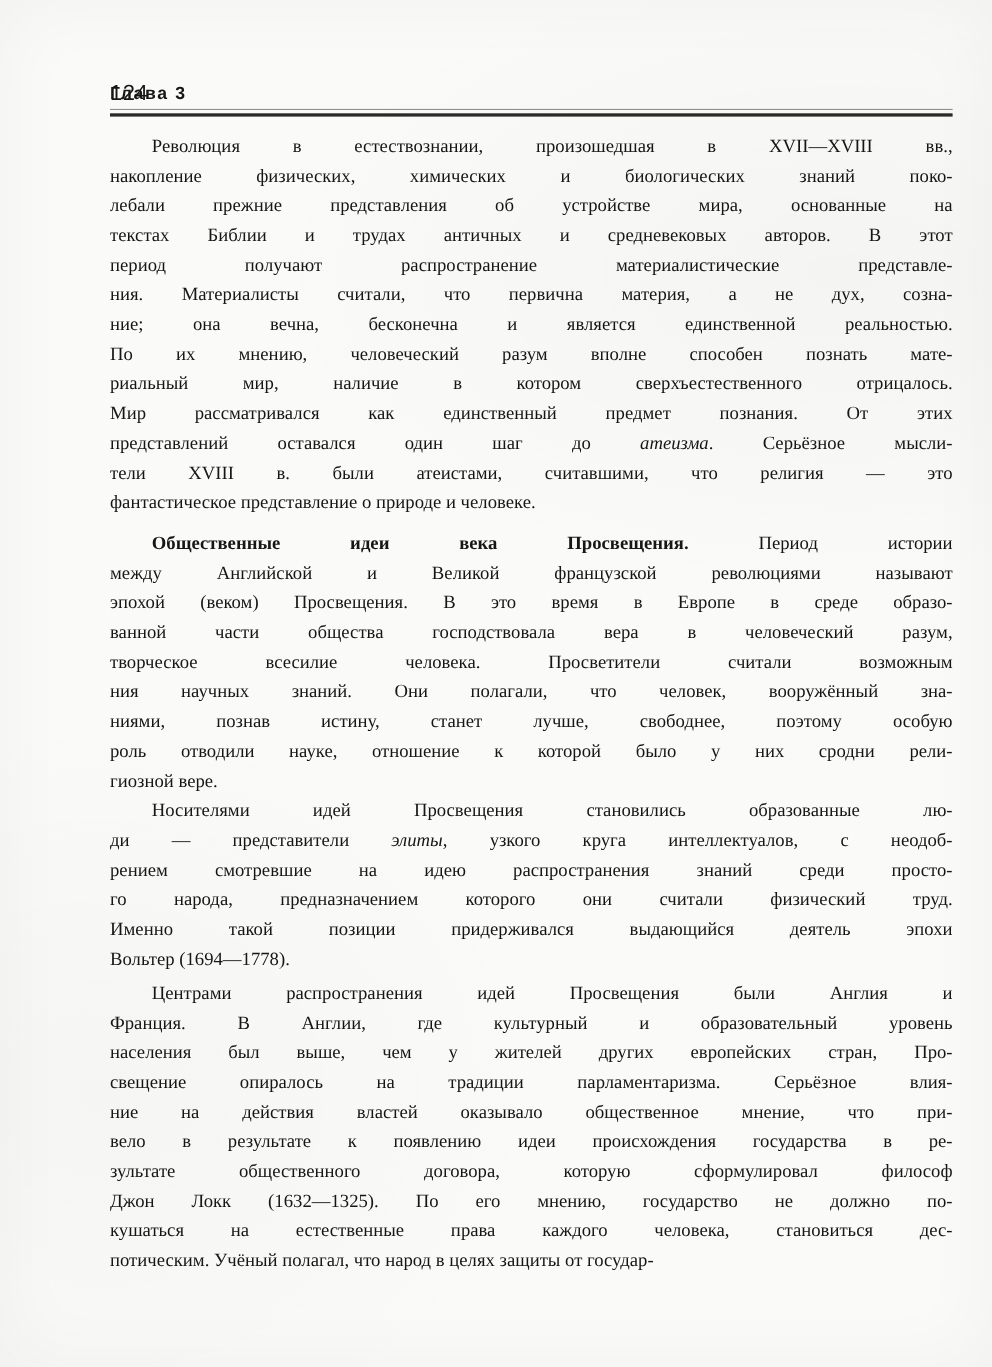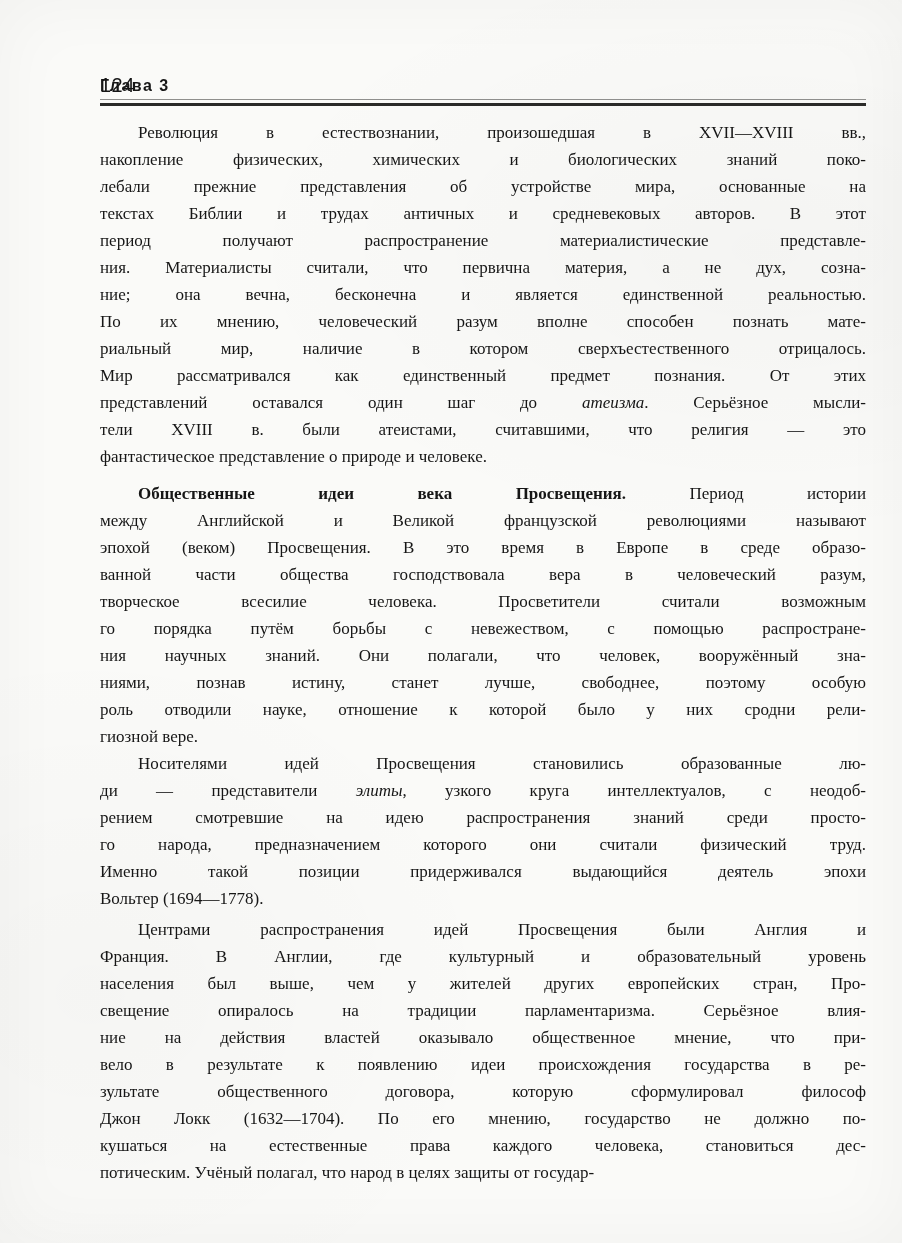--- a/index.html
+++ b/index.html
@@ -109,21 +109,20 @@
           <span class="line"><span>представлений оставался один шаг до </span><span class="seg-italic">атеизма</span><span>. Серьёзное мысли-</span></span>
           <span class="line"><span>тели XVIII в. были атеистами, считавшими, что религия — это</span></span>
           <span class="line last"><span>фантастическое представление о природе и человеке.</span></span>
         </p>
         <p class="para gap-lg">
           <span class="line first"><span class="seg-bold">Общественные идеи века Просвещения.</span><span> Период истории</span></span>
           <span class="line"><span>между Английской и Великой французской революциями называют</span></span>
           <span class="line"><span>эпохой (веком) Просвещения. В это время в Европе в среде образо-</span></span>
           <span class="line"><span>ванной части общества господствовала вера в человеческий разум,</span></span>
           <span class="line"><span>творческое всесилие человека. Просветители считали возможным</span></span>
-          <span class="line"><span>го порядка путём борьбы с невежеством, с помощью распростране-</span></span>
           <span class="line"><span>ния научных знаний. Они полагали, что человек, вооружённый зна-</span></span>
           <span class="line"><span>ниями, познав истину, станет лучше, свободнее, поэтому особую</span></span>
           <span class="line"><span>роль отводили науке, отношение к которой было у них сродни рели-</span></span>
           <span class="line last"><span>гиозной вере.</span></span>
         </p>
         <p class="para">
           <span class="line first"><span>Носителями идей Просвещения становились образованные лю-</span></span>
           <span class="line"><span>ди — представители </span><span class="seg-italic">элиты</span><span>, узкого круга интеллектуалов, с неодоб-</span></span>
           <span class="line"><span>рением смотревшие на идею распространения знаний среди просто-</span></span>
           <span class="line"><span>го народа, предназначением которого они считали физический труд.</span></span>
@@ -131,19 +130,19 @@
           <span class="line last"><span>Вольтер (1694—1778).</span></span>
         </p>
         <p class="para gap-sm">
           <span class="line first"><span>Центрами распространения идей Просвещения были Англия и</span></span>
           <span class="line"><span>Франция. В Англии, где культурный и образовательный уровень</span></span>
           <span class="line"><span>населения был выше, чем у жителей других европейских стран, Про-</span></span>
           <span class="line"><span>свещение опиралось на традиции парламентаризма. Серьёзное влия-</span></span>
           <span class="line"><span>ние на действия властей оказывало общественное мнение, что при-</span></span>
           <span class="line"><span>вело в результате к появлению идеи происхождения государства в ре-</span></span>
           <span class="line"><span>зультате общественного договора, которую сформулировал философ</span></span>
-          <span class="line"><span>Джон Локк (1632—1704). По его мнению, государство не должно по-</span></span>
+          <span class="line"><span>Джон Локк (1632—1325). По его мнению, государство не должно по-</span></span>
           <span class="line"><span>кушаться на естественные права каждого человека, становиться дес-</span></span>
           <span class="line last"><span>потическим. Учёный полагал, что народ в целях защиты от государ-</span></span>
         </p>
       </div>
   </div>
 </div>
 
 </body></html>

